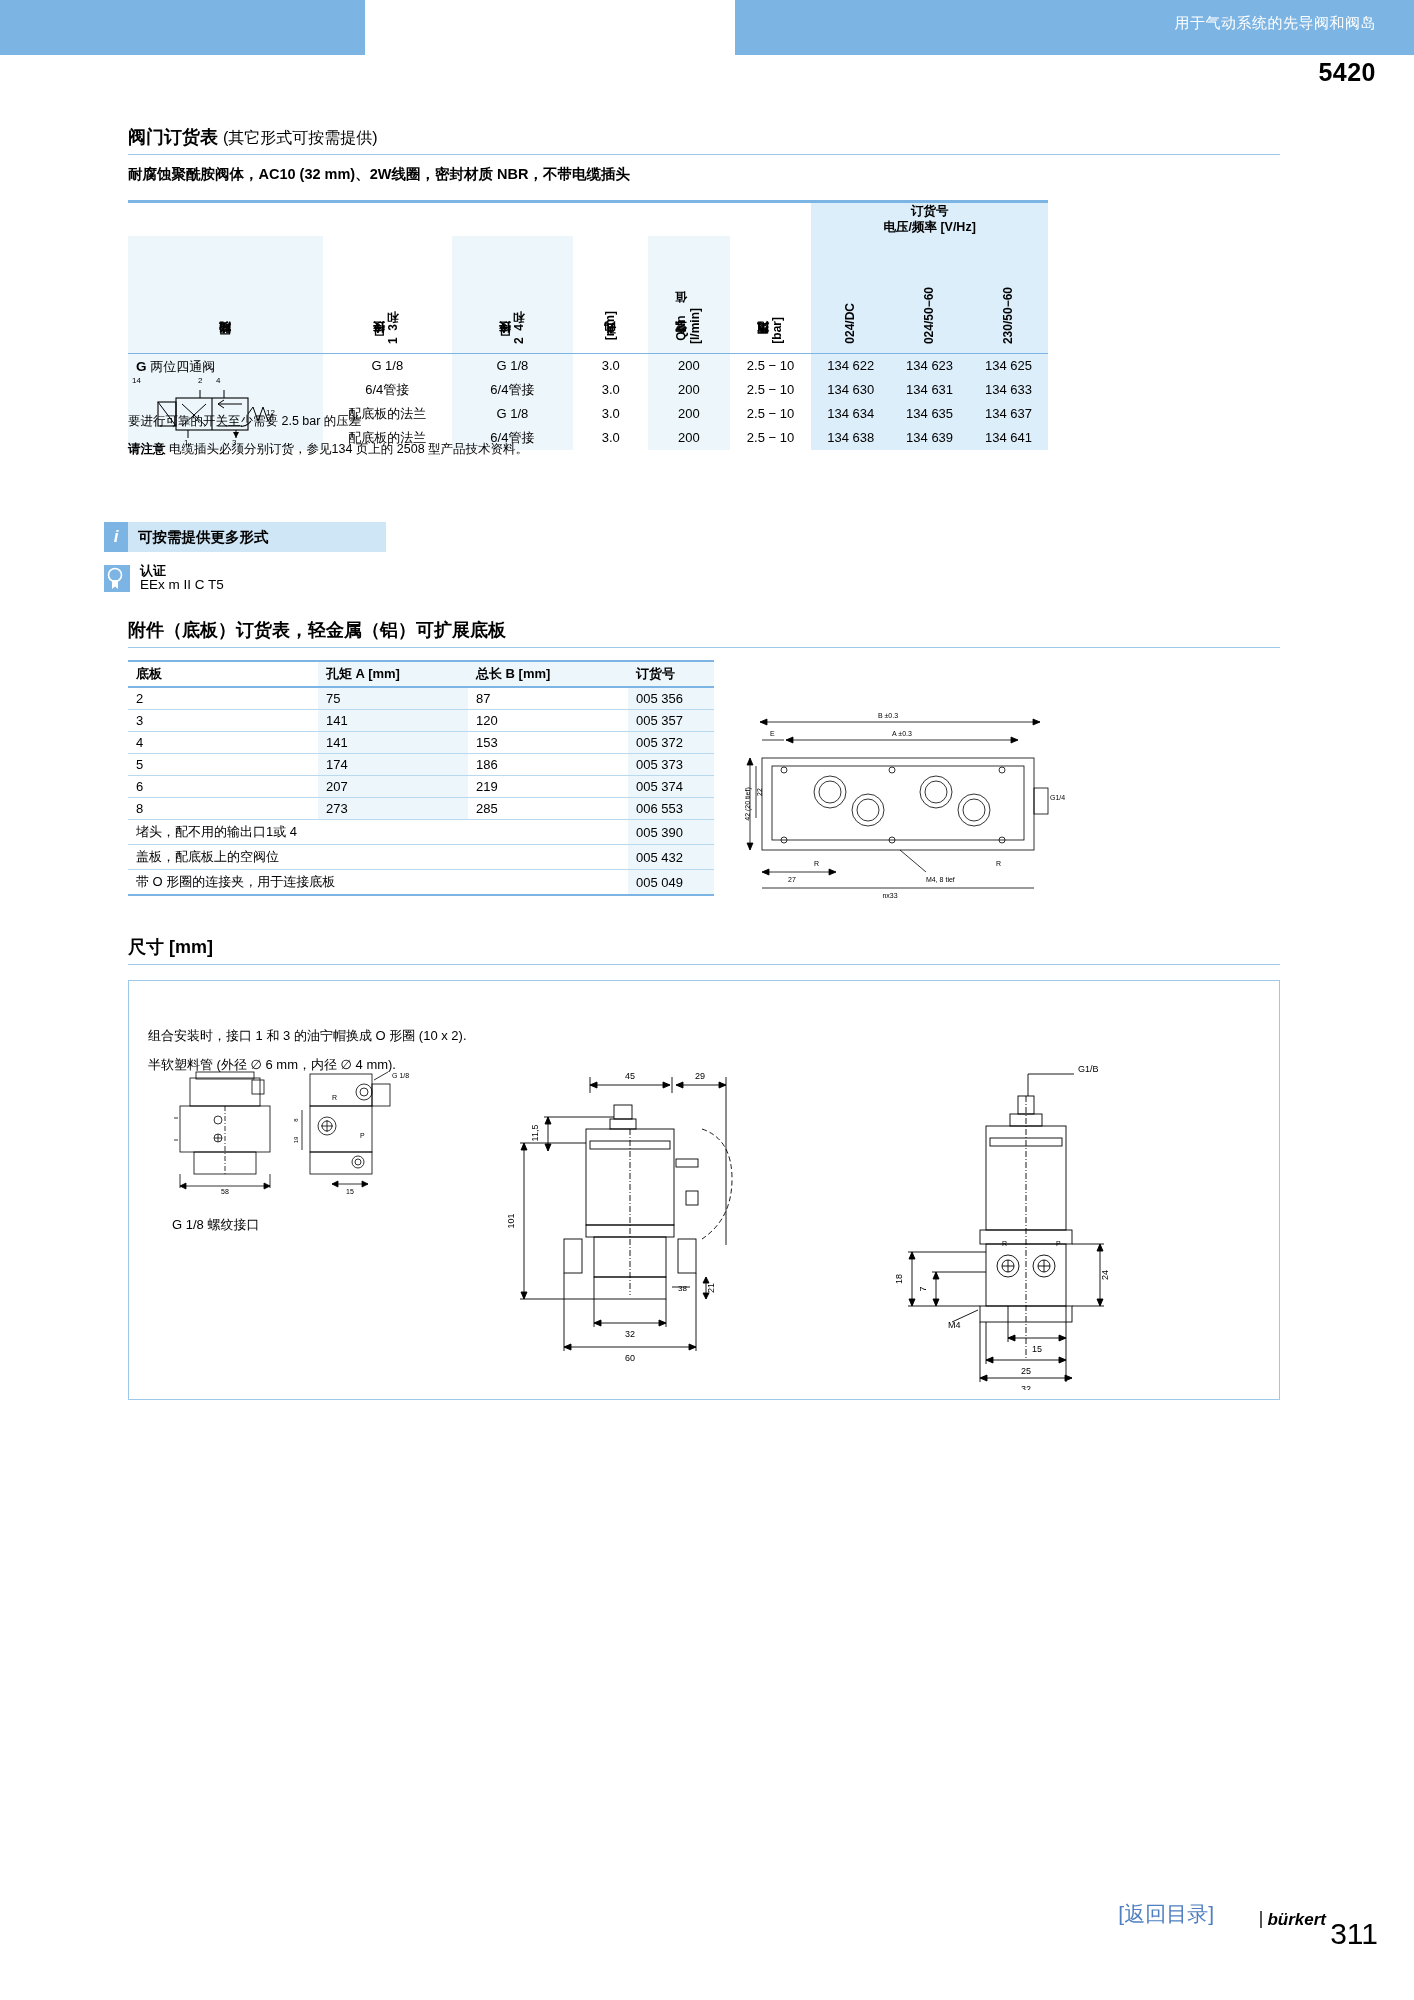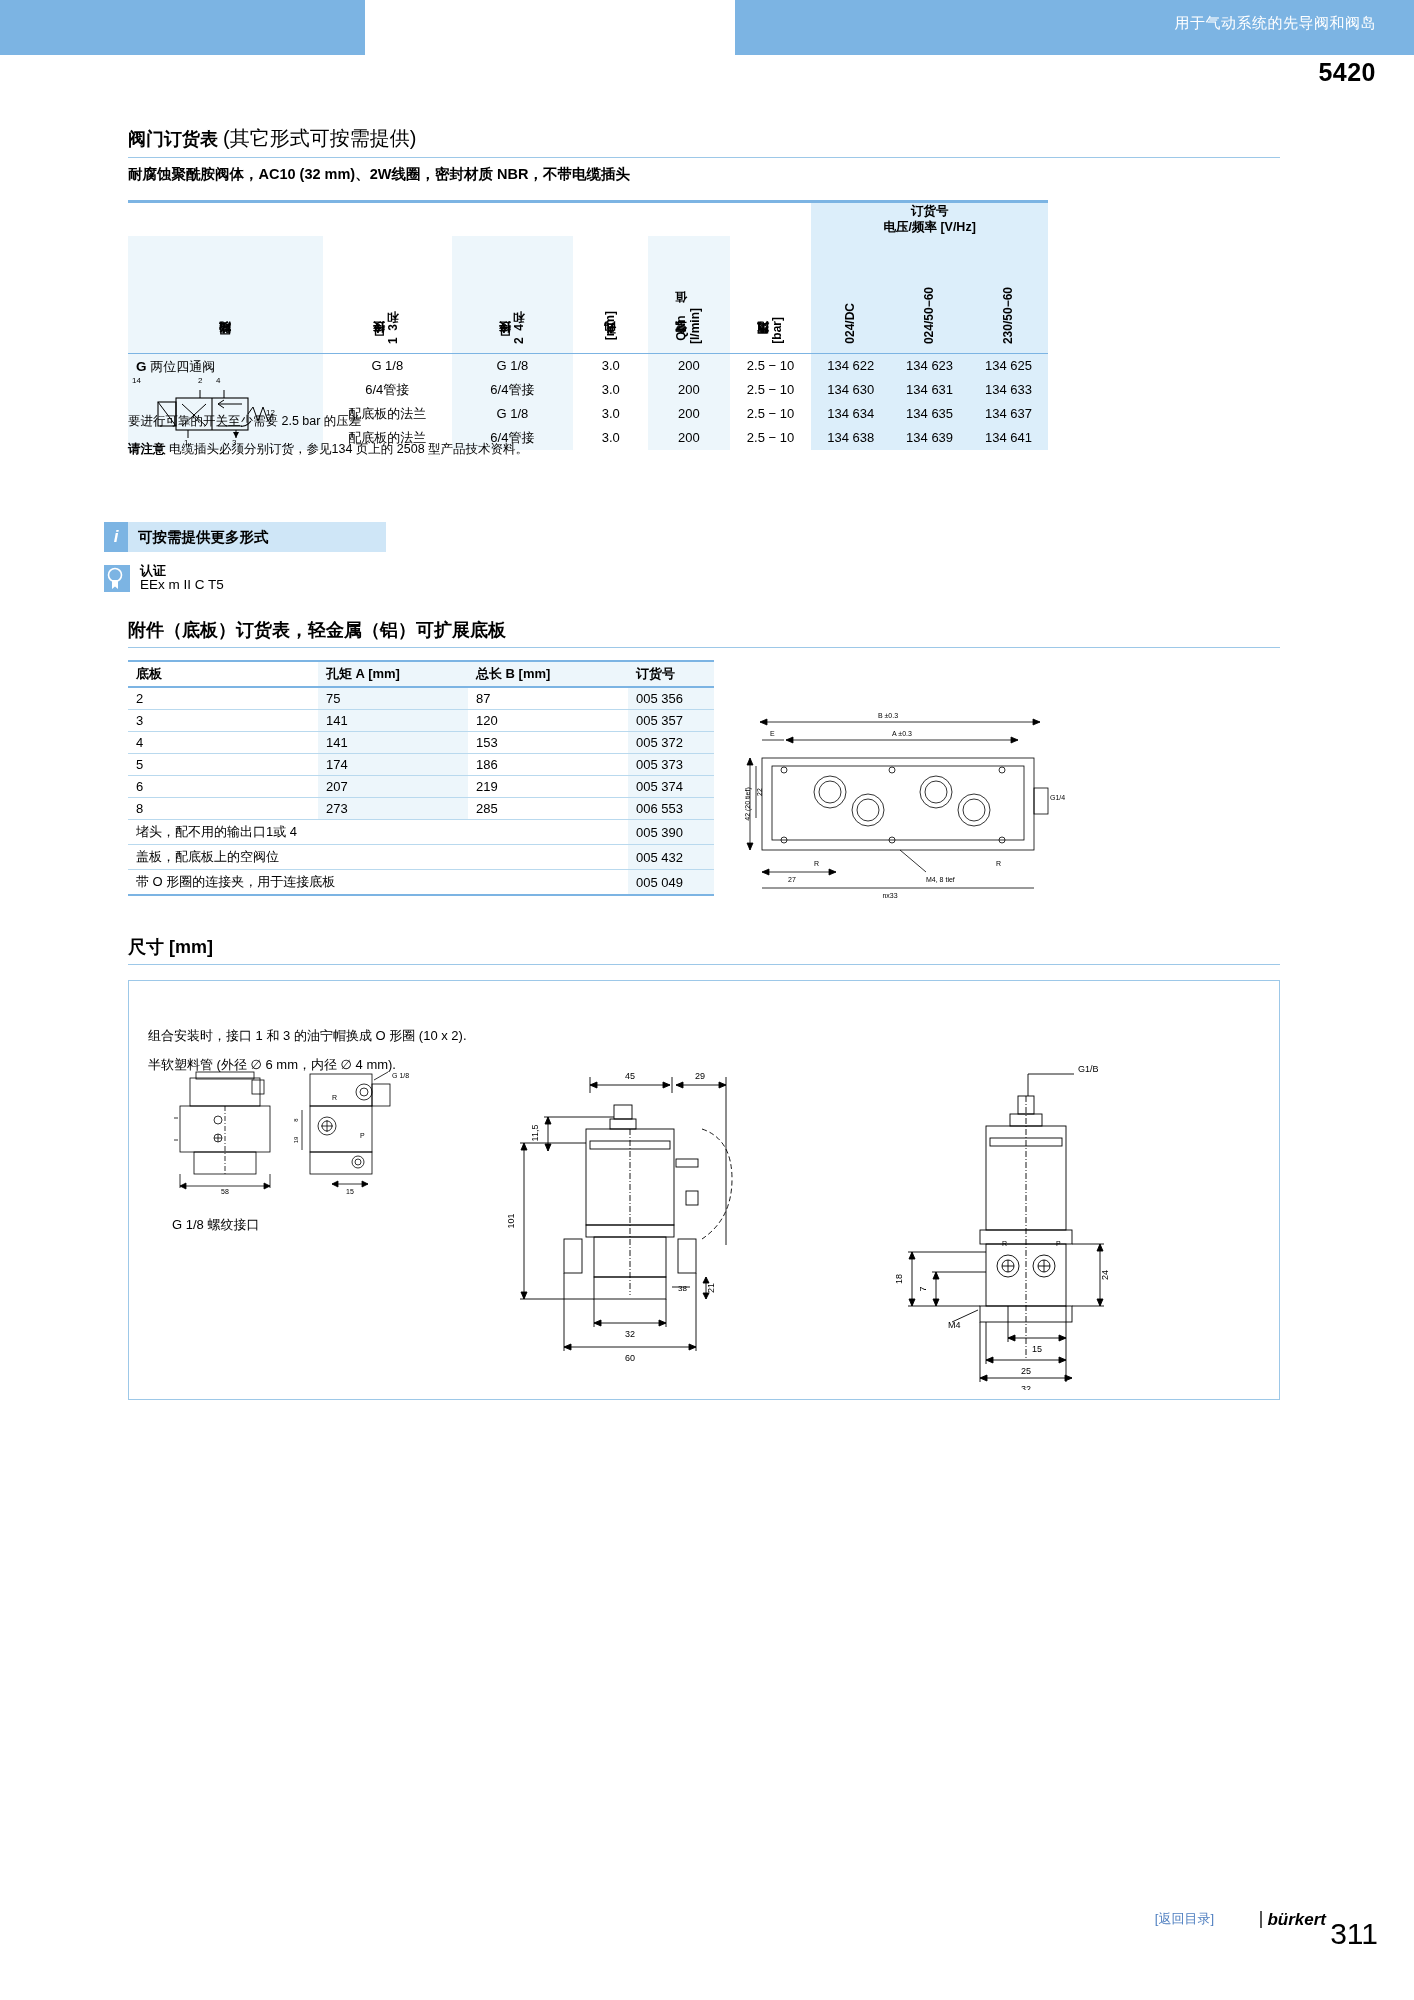--- a/index.html
+++ b/index.html
@@ -27,21 +27,21 @@
     font-size:25px; font-weight:bold; letter-spacing:.5px;
   }
 
   
   .sect-h {
     position:absolute; left:128px; width:1152px;
     border-bottom:1.5px solid #9dc8e8;
     padding-bottom:5px;
     font-size:18px; font-weight:bold;
   }
-  .sect-h .light { font-weight:normal; font-size:20px; }
+  .sect-h .light { font-weight:normal; font-size:16px; }
 
   .subhead {
     position:absolute; left:128px; font-size:14.5px; font-weight:bold;
   }
 
   
   .vt { position:absolute; left:128px; top:200px; width:920px;
         border-collapse:collapse; font-size:12.5px; }
   .vt td, .vt th { border:0; padding:0; }
 
@@ -97,21 +97,21 @@
   .bt .w1 { width:190px; } .bt .w2 { width:150px; } .bt .w3 { width:160px; }
   .bt .w4 { width:86px; }
 
   
   .dim-box { position:absolute; left:128px; top:980px; width:1152px; height:420px;
              border:1.5px solid #9dc8e8; }
   .dim-note { position:absolute; left:148px; font-size:13px; }
 
   
   .foot-link { position:absolute; right:200px; bottom:72px; color:#4f7fc0;
-               font-size:13px; }
+               font-size:21px; }
   .foot-brand { position:absolute; right:88px; bottom:70px; font-size:17px;
                 font-weight:bold; font-style:italic; }
   .foot-page { position:absolute; right:36px; bottom:49px; font-size:30px;
                font-weight:normal; }
   .foot-bar { position:absolute; right:152px; bottom:72px; width:2px; height:17px;
               background:#555; }
 
   svg { display:block; }
 </style>
 </head>

